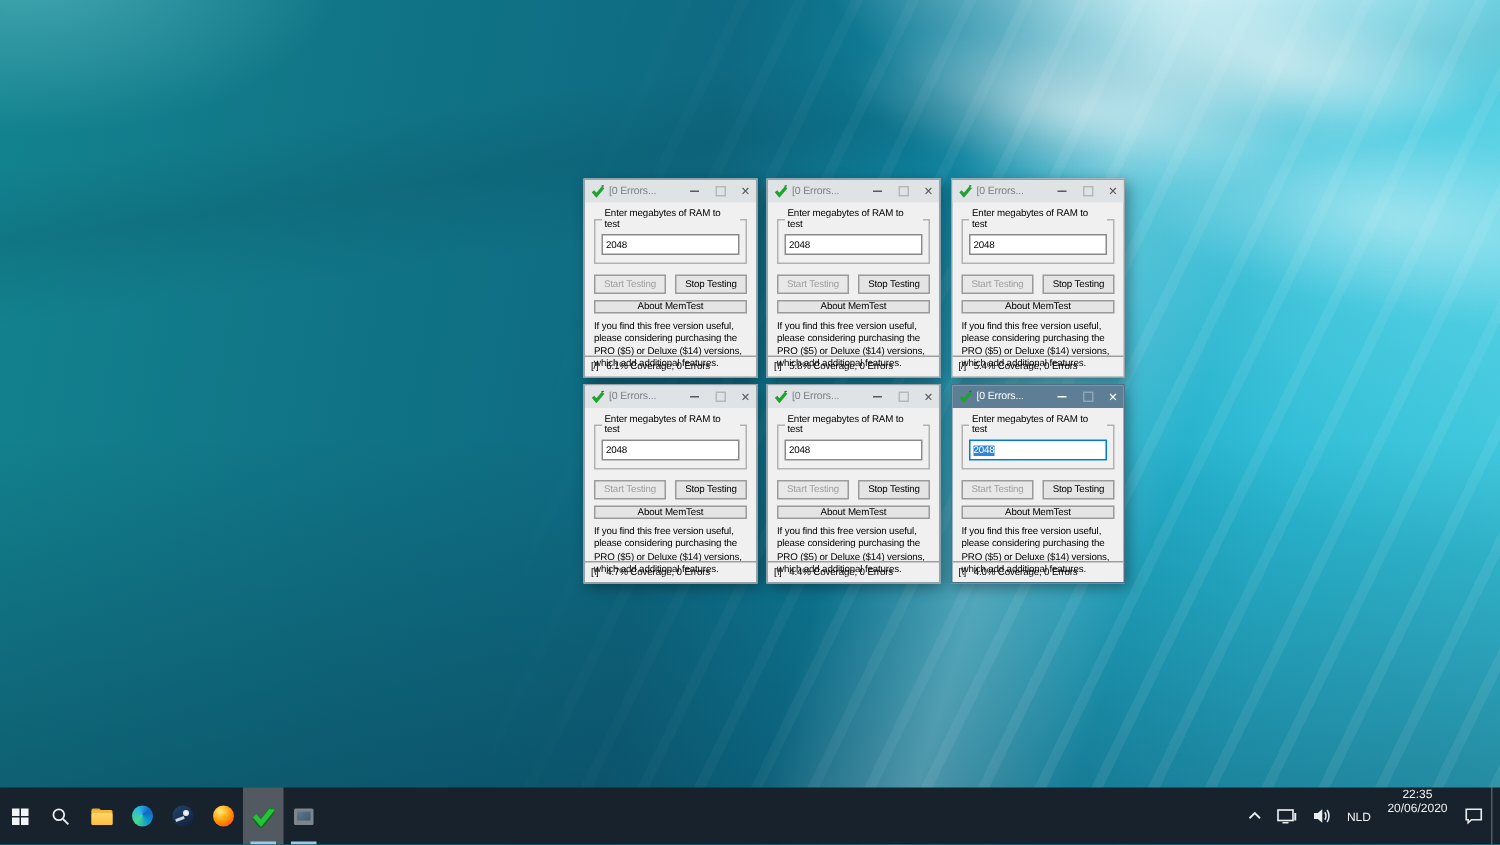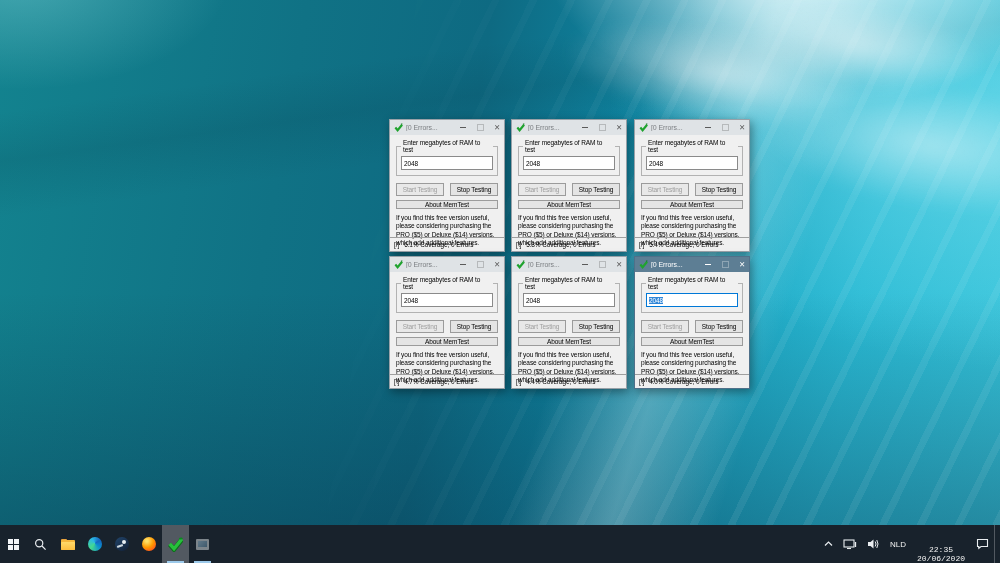--- a/index.html
+++ b/index.html
@@ -90,21 +90,21 @@
   .steam-ic::before{content:"";position:absolute;left:2px;bottom:4px;width:6px;height:2px;background:#cdd8e0;transform:rotate(-20deg);}
   .firefox-ic{background:radial-gradient(circle at 35% 28%, #ffe066 8%, #ff9a00 48%, #ff4e1f 85%);}
 
   .ghost-app{width:13px;height:11px;opacity:0.55;position:relative;}
   .ghost-app .scr{position:absolute;inset:0;background:#cfd6da;border-radius:1px;}
   .ghost-app .inner{position:absolute;left:2px;top:2px;right:2px;bottom:3px;background:linear-gradient(135deg,#9fc3d8,#5f87a0);}
 
   .tray{margin-left:auto;display:flex;align-items:stretch;}
   .tray-item{display:flex;align-items:center;justify-content:center;padding:0 5px;}
   .tray-label{font-size:8px;color:#f2f2f2;}
-  .clock{display:flex;flex-direction:column;align-items:center;justify-content:flex-end;line-height:9px;font-size:8px;color:#f2f2f2;padding:0 6px;font-family:Liberation Mono, monospace;}
+  .clock{display:flex;flex-direction:column;align-items:center;justify-content:flex-start;line-height:9px;font-size:8px;color:#f2f2f2;padding:0 6px;}
   .show-desktop{width:5px;border-left:1px solid rgba(255,255,255,0.25);}
 </style>
 </head>
 <body>
 
 <div class="desktop">
   <div class="rays"></div>
   <div class="foam"></div>
 </div>
 

